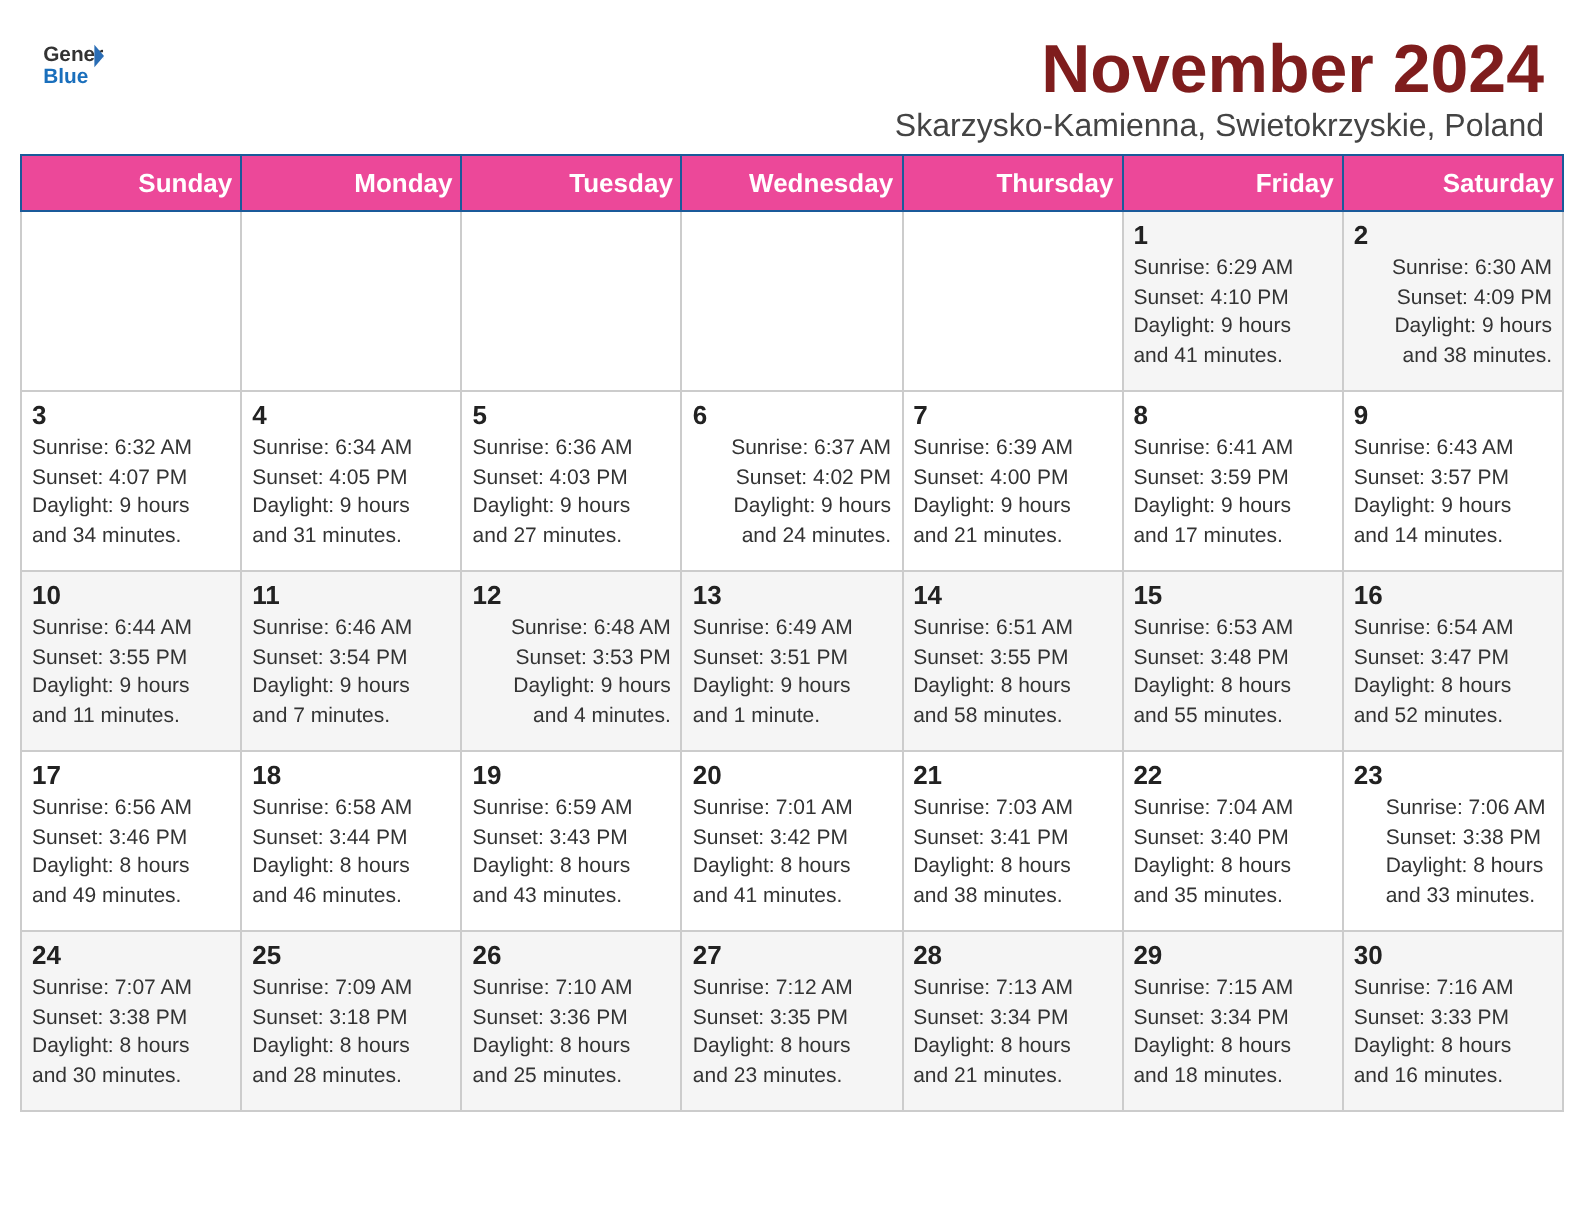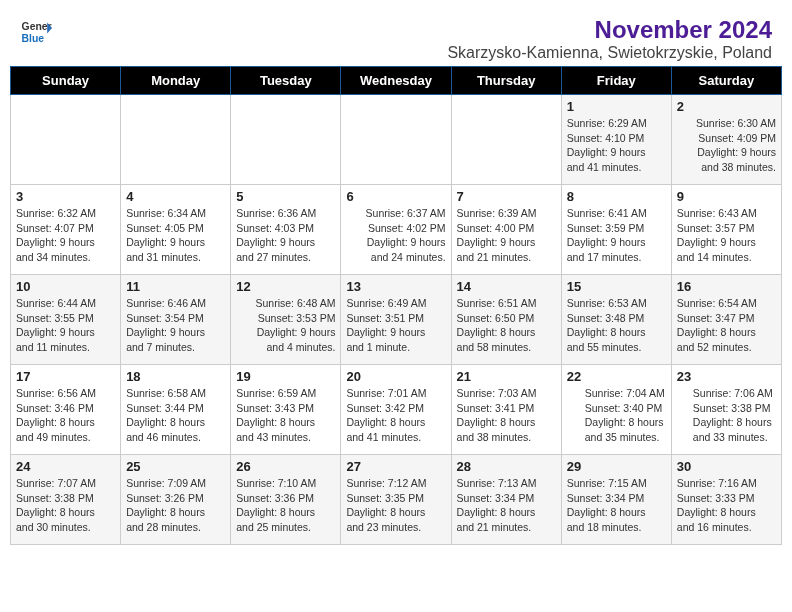--- a/index.html
+++ b/index.html
@@ -21,42 +21,42 @@
       gap: 4px;
     }
     .logo-icon {
       width: 32px;
       height: 32px;
     }
     .title-block {
       text-align: right;
     }
     .main-title {
-      font-size: 24px;
+      font-size: 34px;
       font-weight: bold;
-      color: #4c1d95;
+      color: #7f1d1d;
     }
     .subtitle {
       font-size: 16px;
       color: #444;
       font-weight: normal;
       text-align: right;
     }
     .calendar {
       margin: 0 10px 10px 10px;
       border-collapse: collapse;
       width: calc(100% - 20px);
       table-layout: fixed;
     }
     .calendar thead tr th {
-      background-color: #000000;
+      background-color: #ec4899;
       color: #fff;
       font-size: 13px;
       padding: 6px 4px;
-      text-align: center;
+      text-align: right;
       border: 1px solid #1a5a9a;
     }
     .calendar tbody tr td {
       border: 1px solid #ccc;
       vertical-align: top;
       padding: 4px 5px;
       height: 90px;
       font-size: 11px;
       color: #333;
       background: #fff;
@@ -210,21 +210,21 @@
         <td>
           <span class="day-num">13</span>
           <div class="day-info" style="white-space: pre-line;">Sunrise: 6:49 AM
 Sunset: 3:51 PM
 Daylight: 9 hours
 and 1 minute.</div>
         </td>
         <td>
           <span class="day-num">14</span>
           <div class="day-info" style="white-space: pre-line;">Sunrise: 6:51 AM
-Sunset: 6:50 PM
+Sunset: 3:55 PM
 Daylight: 8 hours
 and 58 minutes.</div>
         </td>
         <td>
           <span class="day-num">15</span>
           <div class="day-info" style="white-space: pre-line;">Sunrise: 6:53 AM
 Sunset: 3:48 PM
 Daylight: 8 hours
 and 55 minutes.</div>
         </td>
@@ -267,21 +267,21 @@
         </td>
         <td>
           <span class="day-num">21</span>
           <div class="day-info" style="white-space: pre-line;">Sunrise: 7:03 AM
 Sunset: 3:41 PM
 Daylight: 8 hours
 and 38 minutes.</div>
         </td>
         <td>
           <span class="day-num">22</span>
-          <div class="day-info" style="white-space: pre-line; margin-left: 18px;">Sunrise: 7:04 AM
+          <div class="day-info" style="white-space: pre-line;">Sunrise: 7:04 AM
 Sunset: 3:40 PM
 Daylight: 8 hours
 and 35 minutes.</div>
         </td>
         <td>
           <span class="day-num">23</span>
           <div class="day-info" style="white-space: pre-line; margin-left: 16px;">Sunrise: 7:06 AM
 Sunset: 3:38 PM
 Daylight: 8 hours
 and 33 minutes.</div>
@@ -291,21 +291,21 @@
         <td>
           <span class="day-num">24</span>
           <div class="day-info" style="white-space: pre-line;">Sunrise: 7:07 AM
 Sunset: 3:38 PM
 Daylight: 8 hours
 and 30 minutes.</div>
         </td>
         <td>
           <span class="day-num">25</span>
           <div class="day-info" style="white-space: pre-line;">Sunrise: 7:09 AM
-Sunset: 3:26 PM
+Sunset: 3:18 PM
 Daylight: 8 hours
 and 28 minutes.</div>
         </td>
         <td>
           <span class="day-num">26</span>
           <div class="day-info" style="white-space: pre-line;">Sunrise: 7:10 AM
 Sunset: 3:36 PM
 Daylight: 8 hours
 and 25 minutes.</div>
         </td>

